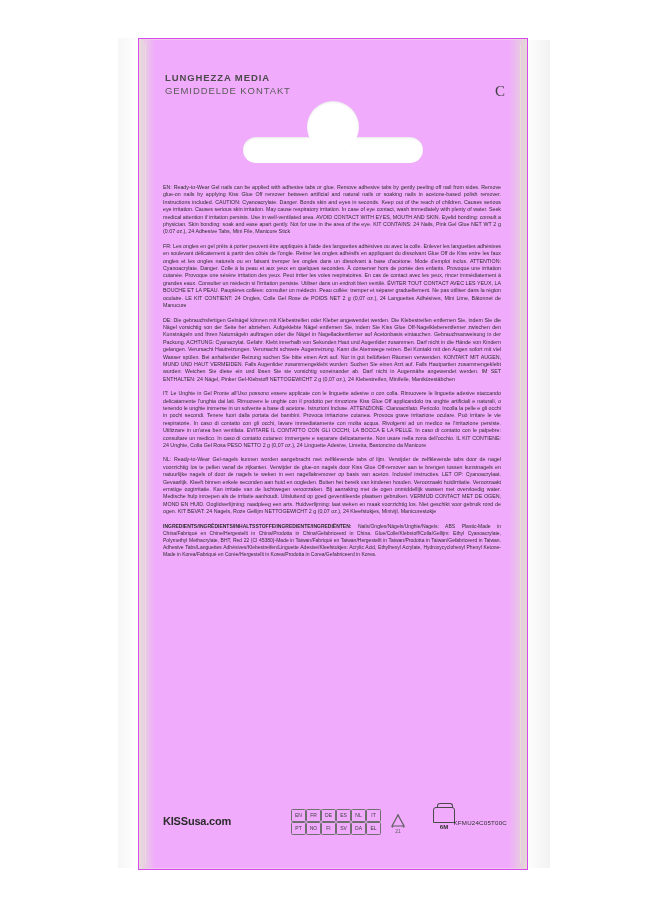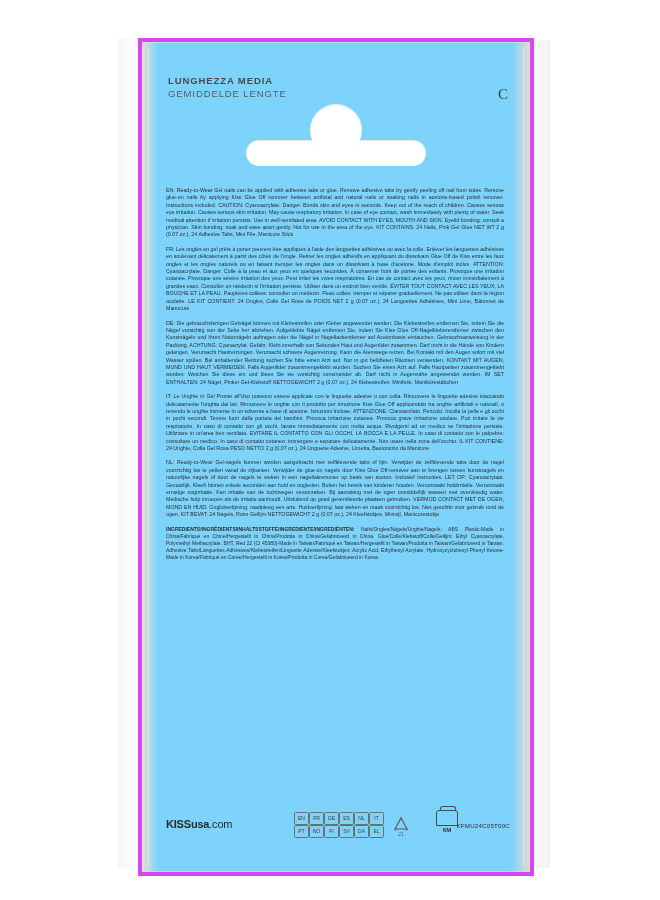--- a/index.html
+++ b/index.html
@@ -20,22 +20,22 @@
     background: #ffffff;
   }
 
   
   .box {
     position: absolute;
     left: 138px;
     top: 38px;
     width: 388px;
     height: 830px;
-    background: #7dd3fc;
-    border: 4px solid #d946ef;
+    background: #f0abfc;
+    border: 1px solid #d946ef;
     box-shadow: 0 0 0 0.5px #eee6df inset;
   }
   .box-inner-edge {
     position: absolute;
     left: 6px;
     top: 6px;
     right: 6px;
     bottom: 6px;
     border-left: 1px solid #e8e0d9;
     border-right: 1px solid #e8e0d9;
@@ -143,21 +143,21 @@
   .brand {
     position: absolute;
     left: 0;
     top: 18px;
     font-size: 11px;
     color: #2b2b2b;
     letter-spacing: -0.2px;
   }
   .brand .kiss { font-weight: bold; }
   .brand .usa { font-weight: bold; margin-top: 36px; }
-  .brand .dotcom { font-weight: normal; margin-top: 28px; }
+  .brand .dotcom { font-weight: bold; margin-top: 28px; }
 
   .lang-grid {
     position: absolute;
     left: 128px;
     top: 12px;
     display: grid;
     grid-template-columns: repeat(6, 13px);
     grid-auto-rows: 11px;
     gap: 2px;
   }
@@ -253,21 +253,21 @@
   <div class="bg-shadow-left"></div>
   <div class="bg-shadow-right"></div>
 
   <div class="box">
     <div class="box-shade-l"></div>
     <div class="box-shade-r"></div>
     <div class="box-inner-edge"></div>
 
     <div class="header">
       <div class="line1">LUNGHEZZA MEDIA</div>
-      <div class="line2">GEMIDDELDE LENGTE</div>
+      <div class="line2">GEMIDDELDE KONTAKT</div>
     </div>
     <div class="letter-c">C</div>
 
     <div class="hang">
       <div class="slot"></div>
       <div class="round"></div>
     </div>
 
     <div class="content">
       <div class="para">EN: Ready-to-Wear Gel nails can be applied with adhesive tabs or glue. Remove adhesive tabs by gently peeling off nail from sides. Remove glue-on nails by applying Kiss Glue Off remover between artificial and natural nails or soaking nails in acetone-based polish remover. Instructions included. CAUTION: Cyanoacrylate. Danger. Bonds skin and eyes in seconds. Keep out of the reach of children. Causes serious eye irritation. Causes serious skin irritation. May cause respiratory irritation. In case of eye contact, wash immediately with plenty of water. Seek medical attention if irritation persists. Use in well-ventilated area. AVOID CONTACT WITH EYES, MOUTH AND SKIN. Eyelid bonding: consult a physician. Skin bonding: soak and ease apart gently. Not for use in the area of the eye. KIT CONTAINS: 24 Nails, Pink Gel Glue NET WT 2 g (0.07 oz.), 24 Adhesive Tabs, Mini File, Manicure Stick</div>

